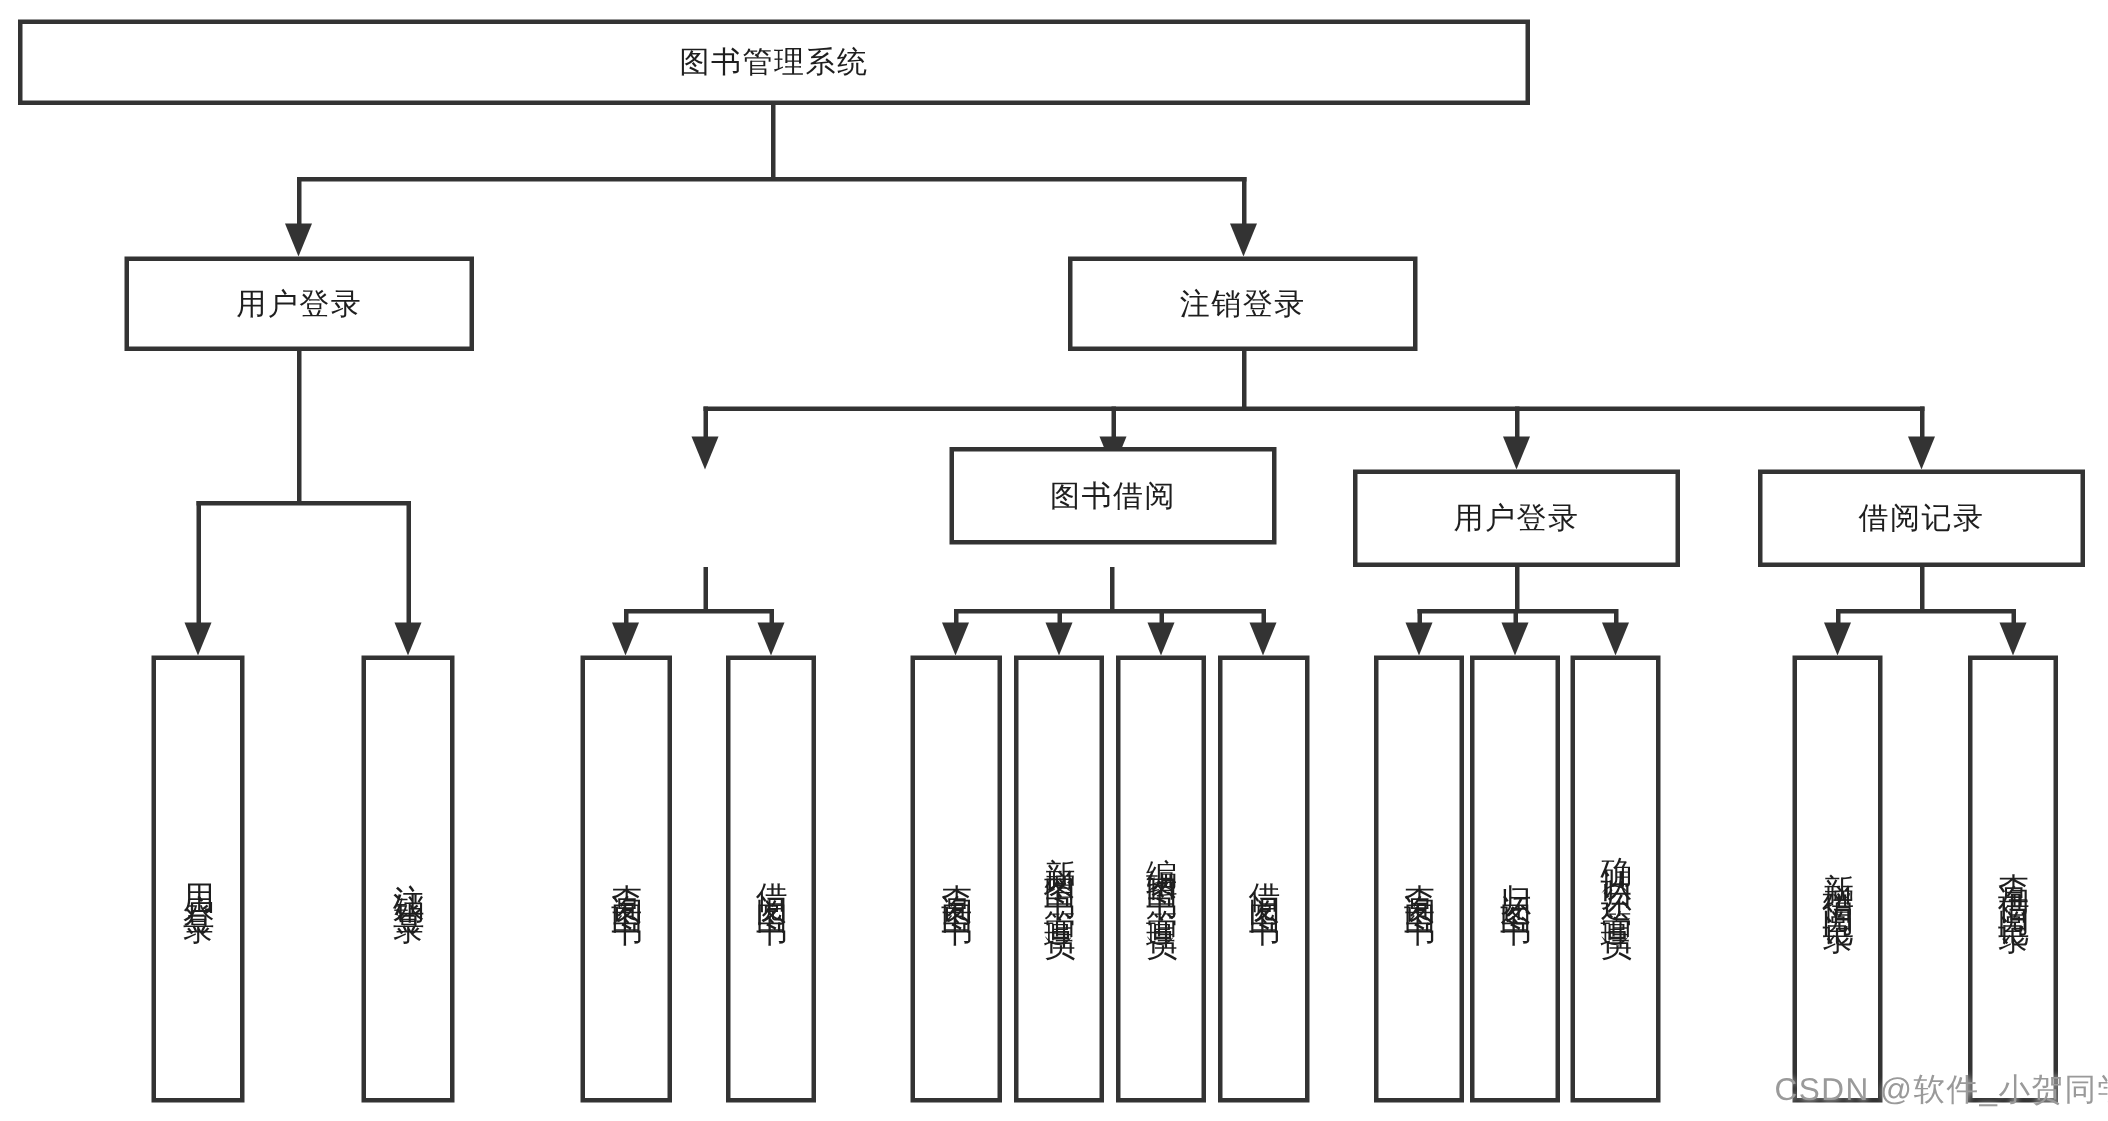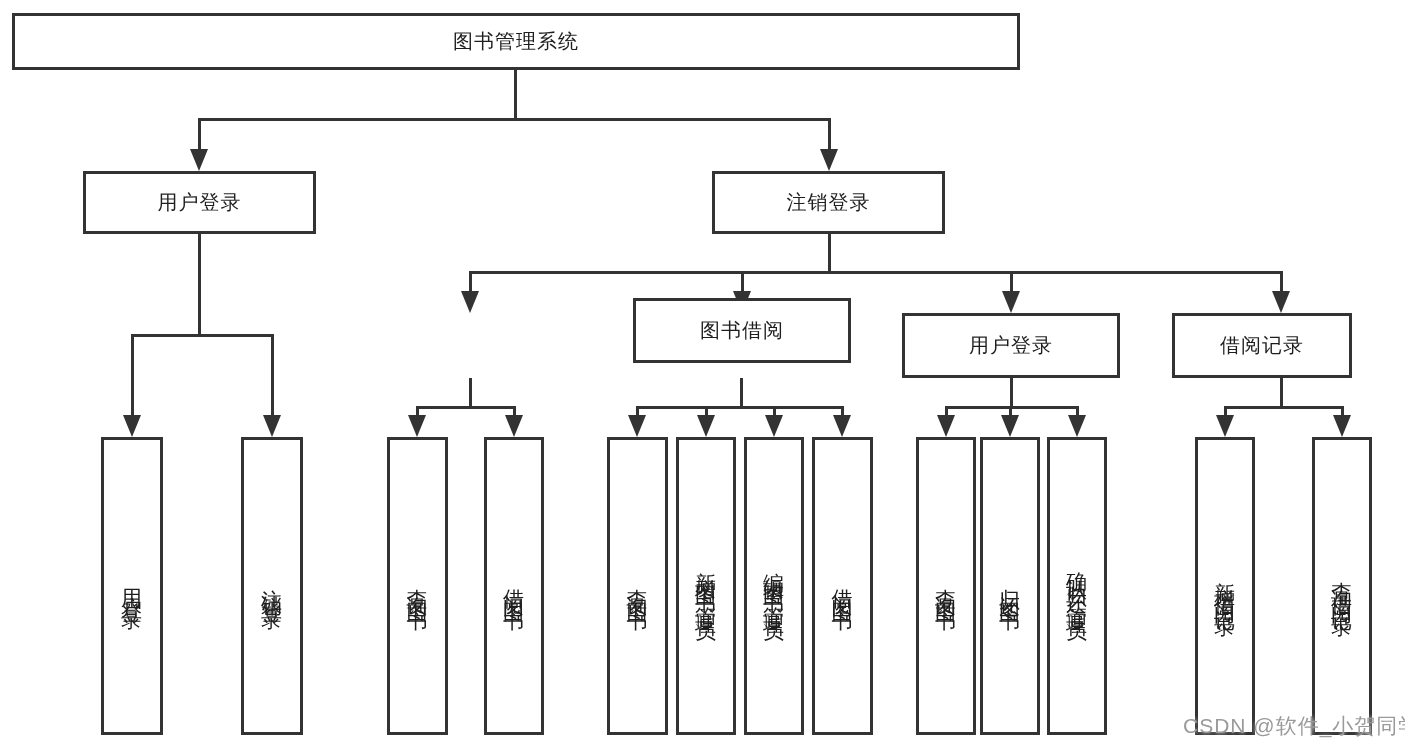--- a/index.html
+++ b/index.html
@@ -67,21 +67,21 @@
   <div class="arr" style="left:1002px;top:291px;"></div>
   <div class="vl" style="left:1280px;top:271px;height:22px;"></div>
   <div class="arr" style="left:1272px;top:291px;"></div>
 
   <div class="nb" style="left:633px;top:298px;width:218px;height:65px;">
     <span>图书借阅</span>
   </div>
   <div class="nb" style="left:902px;top:313px;width:218px;height:65px;">
     <span>用户登录</span>
   </div>
-  <div class="nb" style="left:1172px;top:313px;width:180px;height:65px;">
+  <div class="nb" style="left:1172px;top:313px;width:218px;height:65px;">
     <span>借阅记录</span>
   </div>
 
   <div class="vl" style="left:469px;top:378px;height:29px;"></div>
   <div class="hl" style="left:416px;top:406px;width:100px;"></div>
   <div class="vl" style="left:416px;top:406px;height:11px;"></div>
   <div class="arr" style="left:408px;top:415px;"></div>
   <div class="vl" style="left:513px;top:406px;height:11px;"></div>
   <div class="arr" style="left:505px;top:415px;"></div>
 

